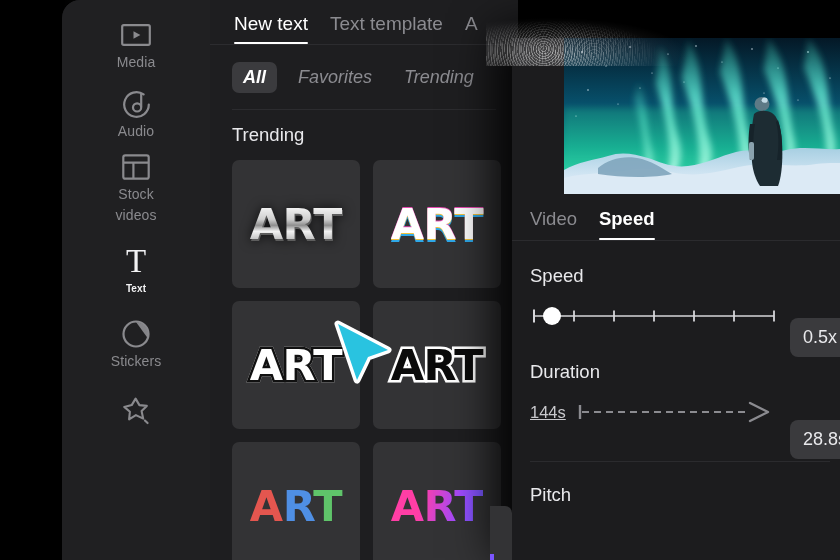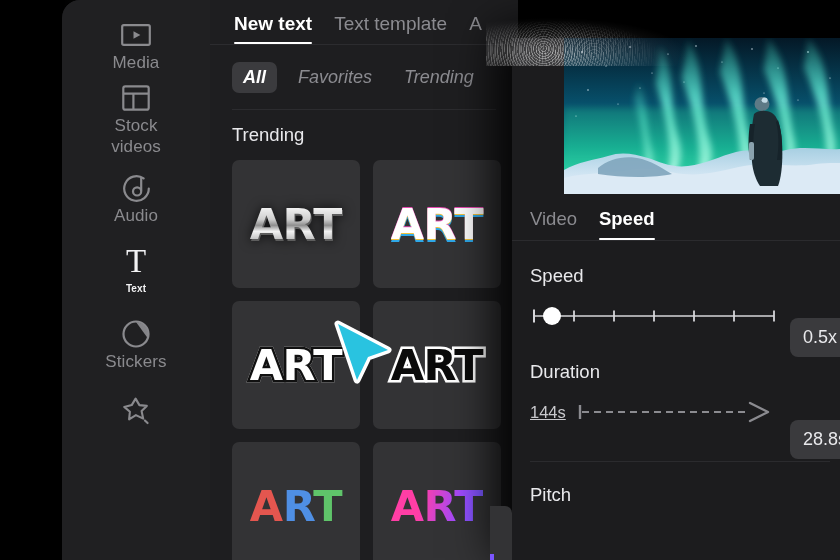--- a/index.html
+++ b/index.html
@@ -68,21 +68,21 @@
     color: #8a8a8e;
     cursor: pointer;
     padding: 6px 0 2px 0;
   }
   .side-item.active { color: #f2f2f4; }
   .side-ico {
     height: 34px;
     display: flex; align-items: center; justify-content: center;
   }
   .side-label {
-    font-size: 17px;
+    font-size: 14px;
     line-height: 21px;
     text-align: center;
     letter-spacing: .1px;
     max-width: 110px;
   }
   .side-item.active .side-label { font-weight: 700; font-size: 10px; }
   .tglyph{
     font-family: "Liberation Serif", serif;
     font-size: 33px;
     line-height: 33px;
@@ -105,21 +105,21 @@
     box-sizing: border-box;
   }
   .tp-tab {
     position: relative;
     font-size: 19px;
     color: #8b8b90;
     padding-bottom: 9px;
     white-space: nowrap;
     cursor: pointer;
   }
-  .tp-tab.active { color: #ffffff; font-weight: 700; }
+  .tp-tab.active { color: #ffffff; font-weight: 400; }
   .tp-tab.active::after {
     content: "";
     position: absolute;
     left: 0; right: 0; bottom: 0;
     height: 2px; background: #fff;
     border-radius: 2px;
   }
   #tp-tabrule {
     position:absolute; left:0; right:0; top:44px;
     height:1px; background:#2c2c2f;
@@ -345,41 +345,41 @@
       <div class="side-item">
         <div class="side-ico">
           <svg width="30" height="24" viewBox="0 0 30 24" fill="none">
             <rect x="1.2" y="2.2" width="27.6" height="19.6" rx="1.6" stroke="#8a8a8e" stroke-width="2.2"></rect>
             <path d="M12.5 8.2 L19.4 12 L12.5 15.8 Z" fill="#8a8a8e"></path>
           </svg>
         </div>
         <div class="side-label">Media</div>
       </div>
 
+      <div class="side-item" style="margin-top:6px">
+        <div class="side-ico">
+          <svg width="29" height="29" viewBox="0 0 29 29" fill="none">
+            <path d="M26.8 14.5a12.3 12.3 0 1 1-5.2-10.05" stroke="#8a8a8e" stroke-width="2.2" stroke-linecap="round"></path>
+            <path d="M19.2 4.2 V16.6" stroke="#8a8a8e" stroke-width="2.2" stroke-linecap="round"></path>
+            <circle cx="15.1" cy="17.4" r="4.1" stroke="#8a8a8e" stroke-width="2.2"></circle>
+          </svg>
+        </div>
+        <div class="side-label">Audio</div>
+      </div>
+
       <div class="side-item">
         <div class="side-ico">
           <svg width="28" height="26" viewBox="0 0 28 26" fill="none">
             <rect x="1.3" y="1.3" width="25.4" height="23.4" rx="2" stroke="#8a8a8e" stroke-width="2.2"></rect>
             <path d="M1.6 8.6 H26.4" stroke="#8a8a8e" stroke-width="2.2"></path>
             <path d="M11.4 9 V24.4" stroke="#8a8a8e" stroke-width="2.2"></path>
           </svg>
         </div>
         <div class="side-label" style="white-space:pre-line">Stock
 videos</div>
-      </div>
-
-      <div class="side-item" style="margin-top:6px">
-        <div class="side-ico">
-          <svg width="29" height="29" viewBox="0 0 29 29" fill="none">
-            <path d="M26.8 14.5a12.3 12.3 0 1 1-5.2-10.05" stroke="#8a8a8e" stroke-width="2.2" stroke-linecap="round"></path>
-            <path d="M19.2 4.2 V16.6" stroke="#8a8a8e" stroke-width="2.2" stroke-linecap="round"></path>
-            <circle cx="15.1" cy="17.4" r="4.1" stroke="#8a8a8e" stroke-width="2.2"></circle>
-          </svg>
-        </div>
-        <div class="side-label">Audio</div>
       </div>
 
       <div class="side-item active" style="margin-top:10px">
         <div class="side-ico">
           <span class="tglyph">T</span>
         </div>
         <div class="side-label">Text</div>
       </div>
 
       <div class="side-item" style="margin-top:10px">

